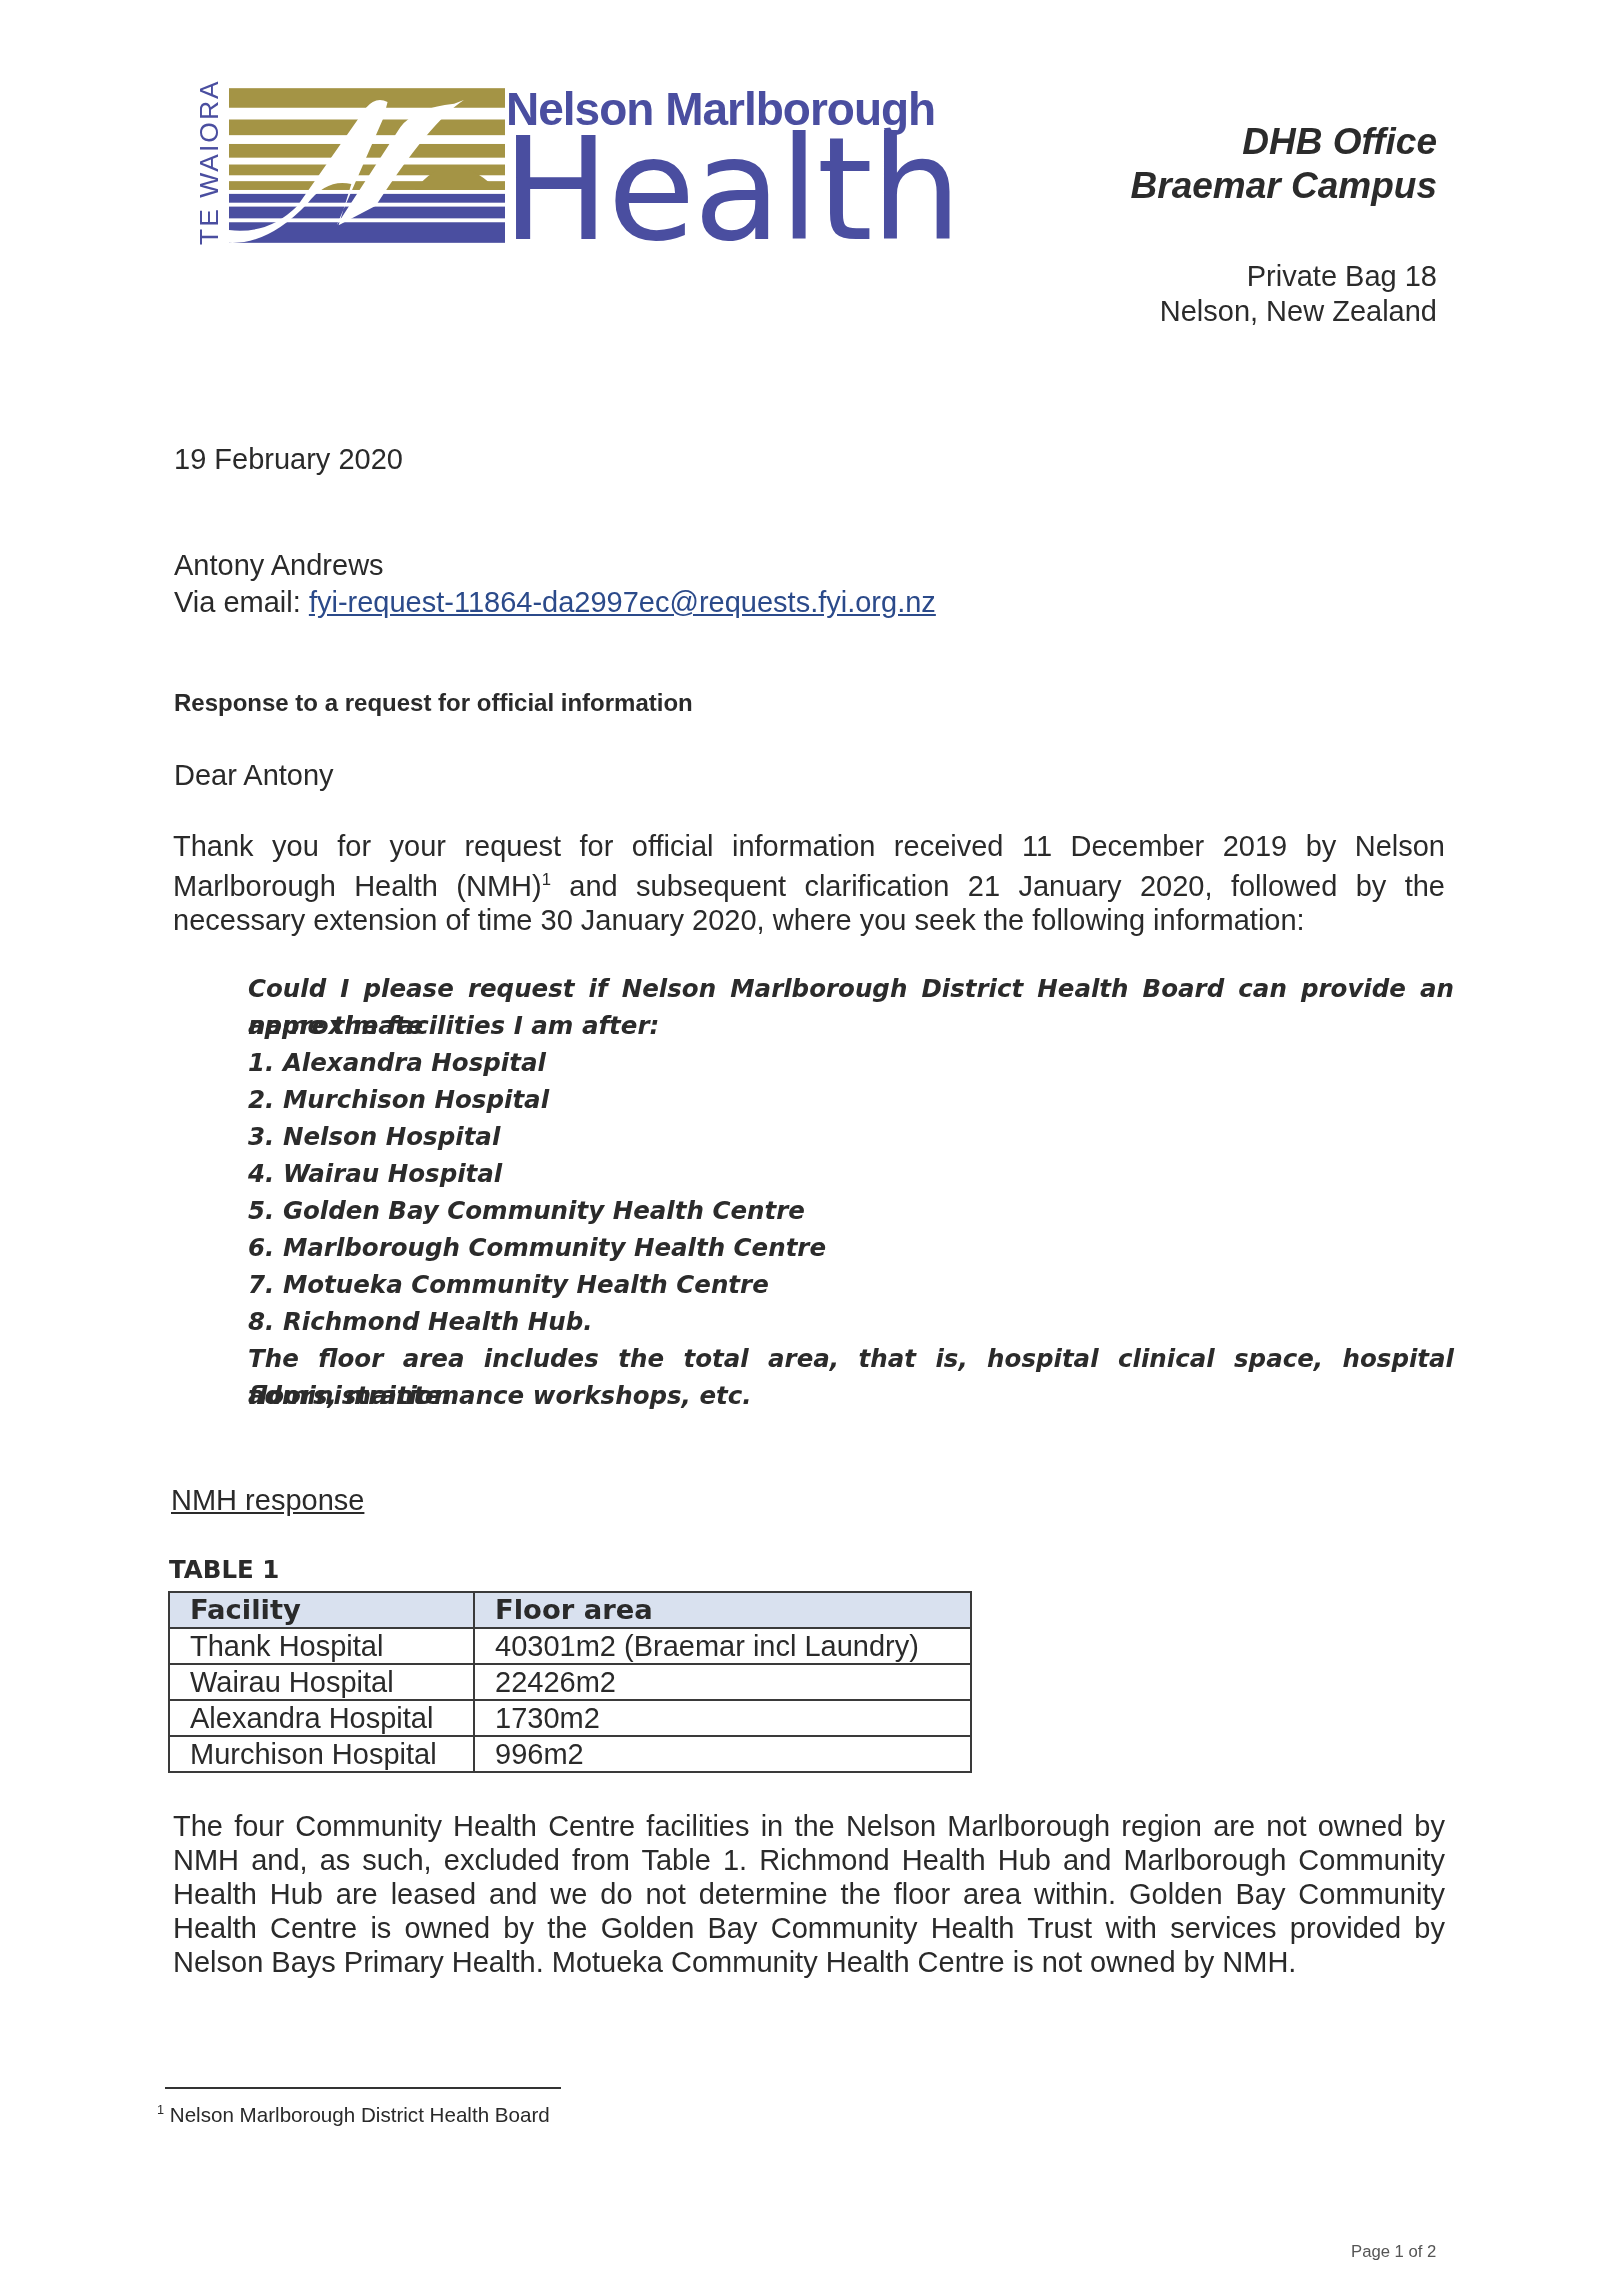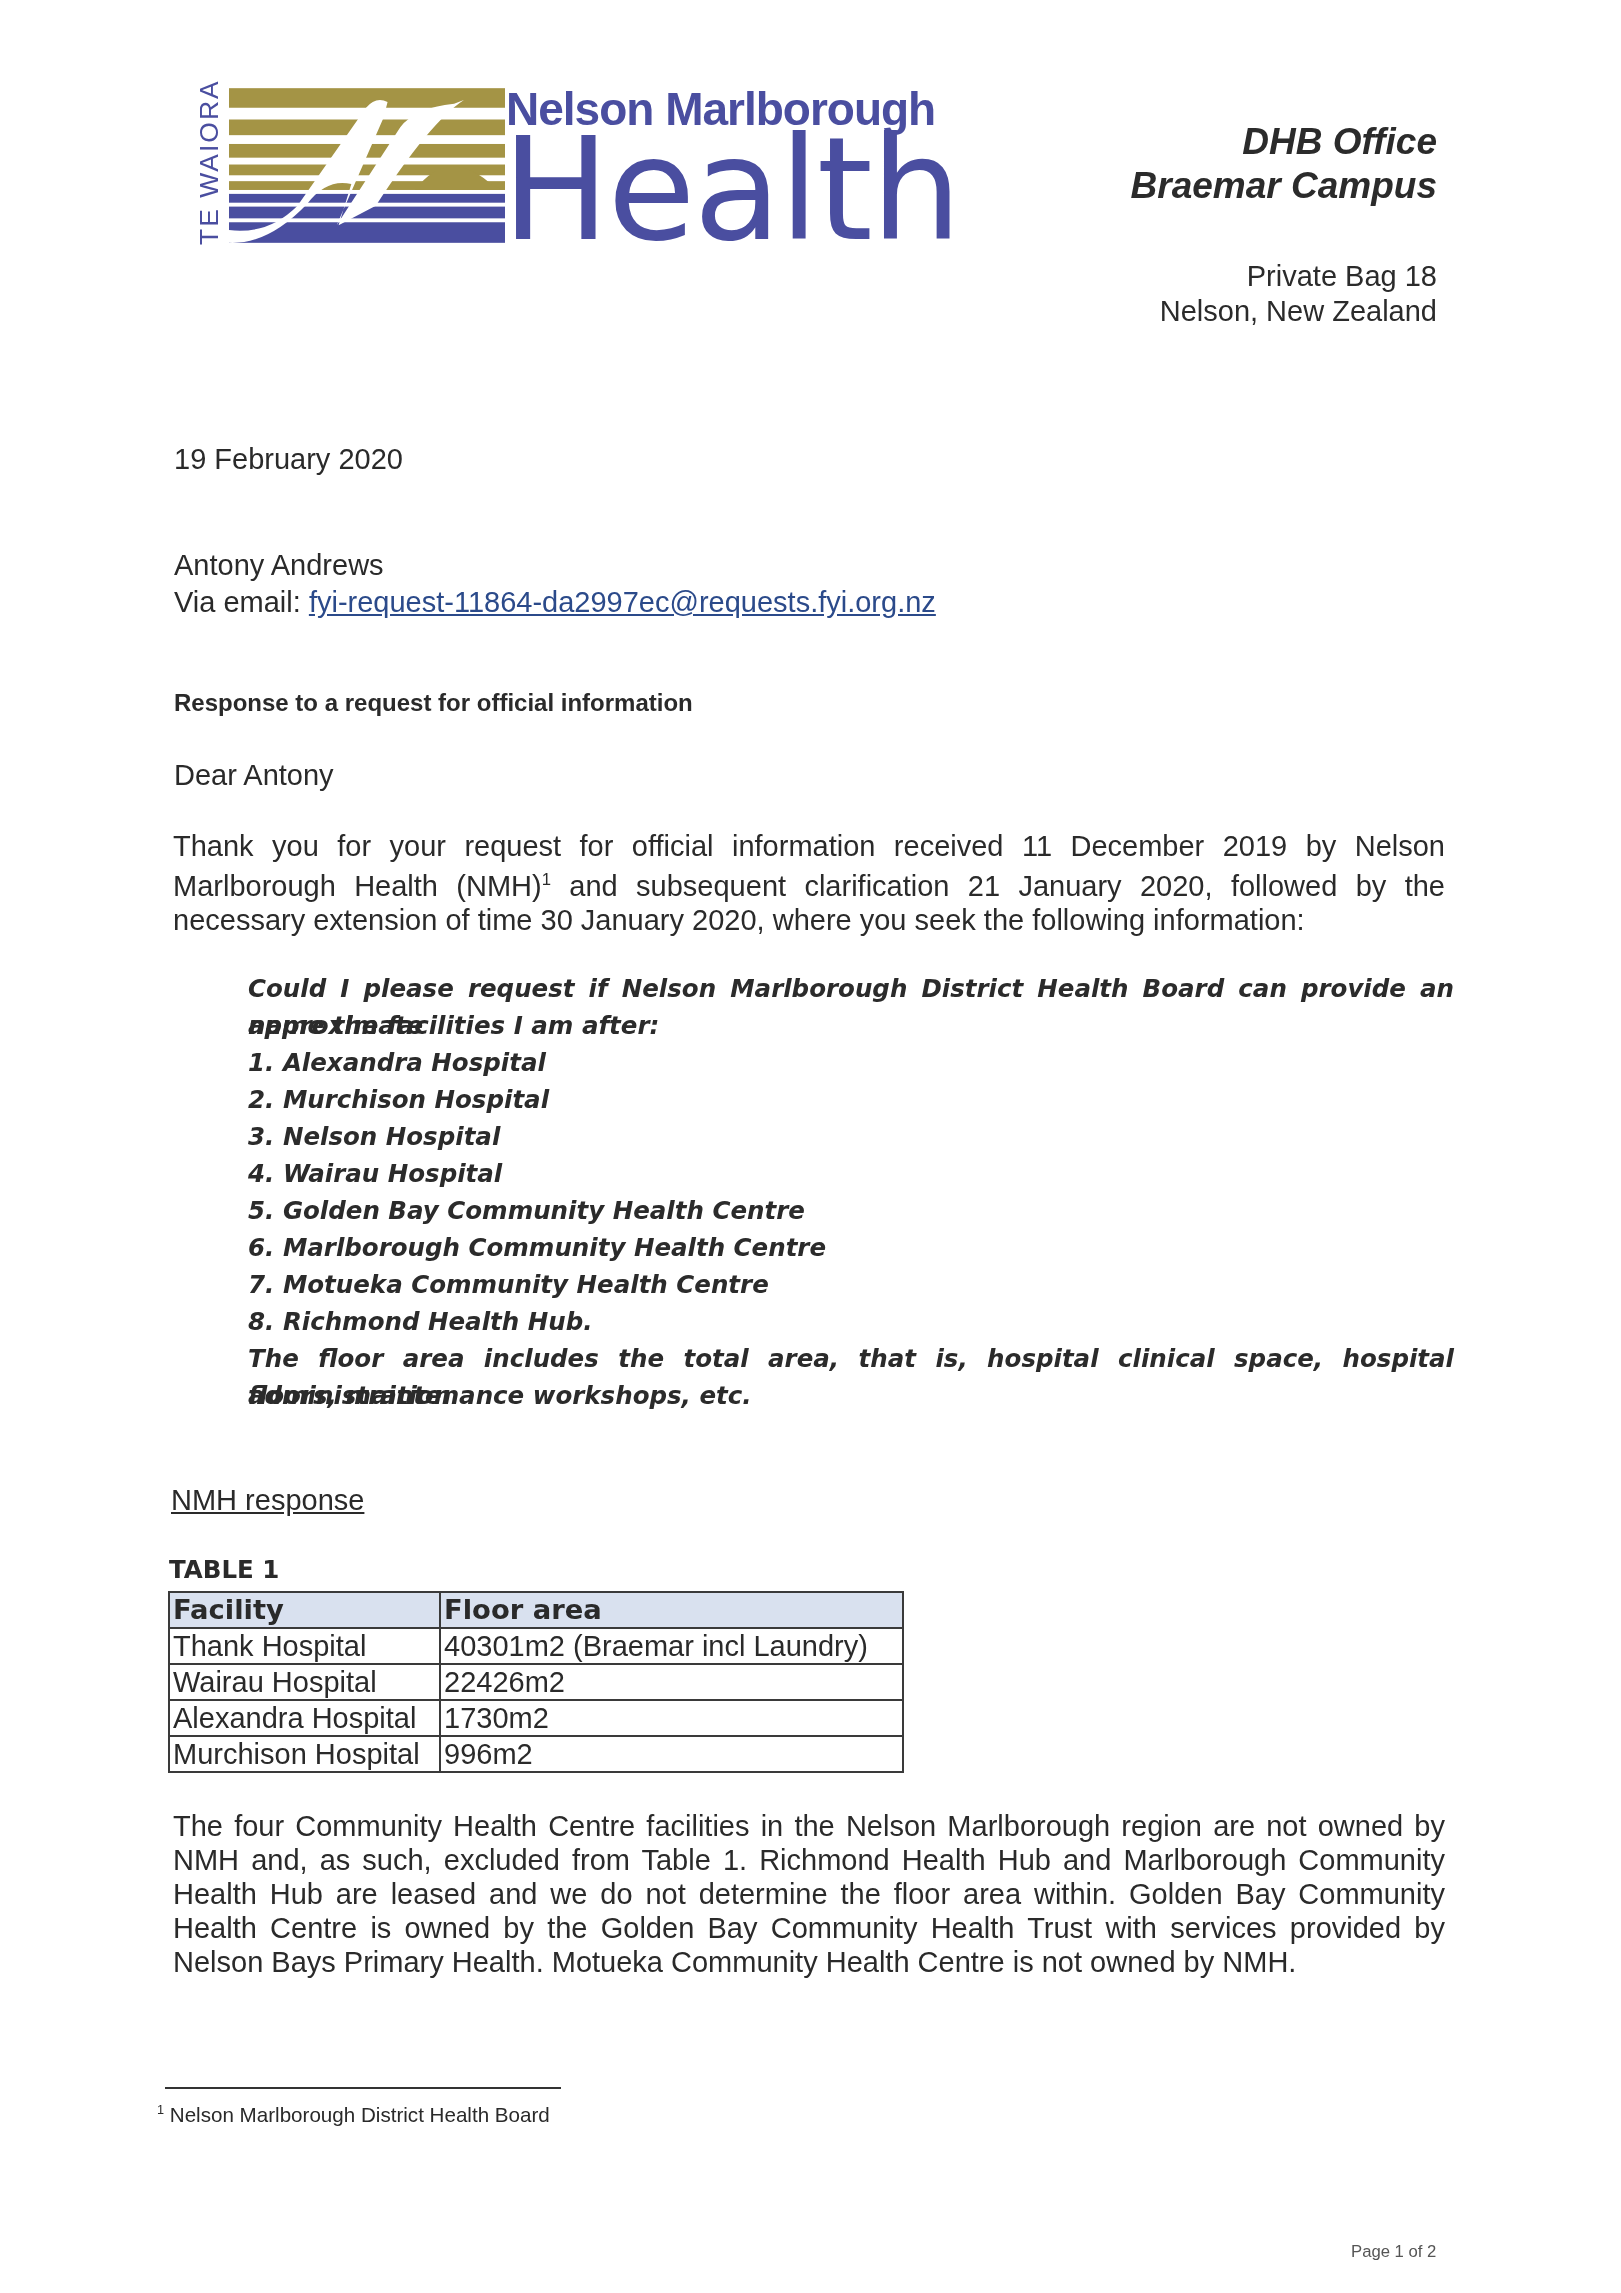--- a/index.html
+++ b/index.html
@@ -26,21 +26,21 @@
   .p1 { top: 829px; }
 
   .quote { left: 248px; width: 1206px; top: 970px; font-family: "DejaVu Sans", sans-serif; font-style: italic; font-weight: bold; font-size: 24.5px; color: #2b2b2b; }
   .quote .line { height: 37px; line-height: 37px; white-space: nowrap; }
   .quote .just { text-align: justify; text-align-last: justify; white-space: normal; }
 
   .nmh-resp { left: 171px; top: 1484px; font-size: 29px; text-decoration: underline; }
   .table-label { left: 169px; top: 1555px; font-size: 24.5px; font-weight: bold; font-family: "DejaVu Sans", sans-serif; }
 
   table.t1 { position: absolute; left: 168px; top: 1591px; border-collapse: collapse; font-size: 29px; }
-  table.t1 td, table.t1 th { border: 2px solid #3a3a3a; padding: 0 3px; height: 34px; line-height: 32px; text-align: left; white-space: nowrap; }
+  table.t1 td, table.t1 th { border: 2px solid #3a3a3a; padding: 0 20px; height: 34px; line-height: 32px; text-align: left; white-space: nowrap; }
   table.t1 th { background: #d9e1ef; font-weight: bold; font-family: "DejaVu Sans", sans-serif; font-size: 27.4px; }
   table.t1 .c1 { width: 263px; }
   table.t1 .c2 { width: 455px; }
 
   .p2 { top: 1809px; line-height: 34px; }
 
   .fn-rule { left: 165px; top: 2087px; width: 396px; height: 2px; background: #333; }
   .footnote { left: 157px; top: 2103px; font-size: 20.6px; }
   .footnote sup { font-size: 12.7px; }
 

